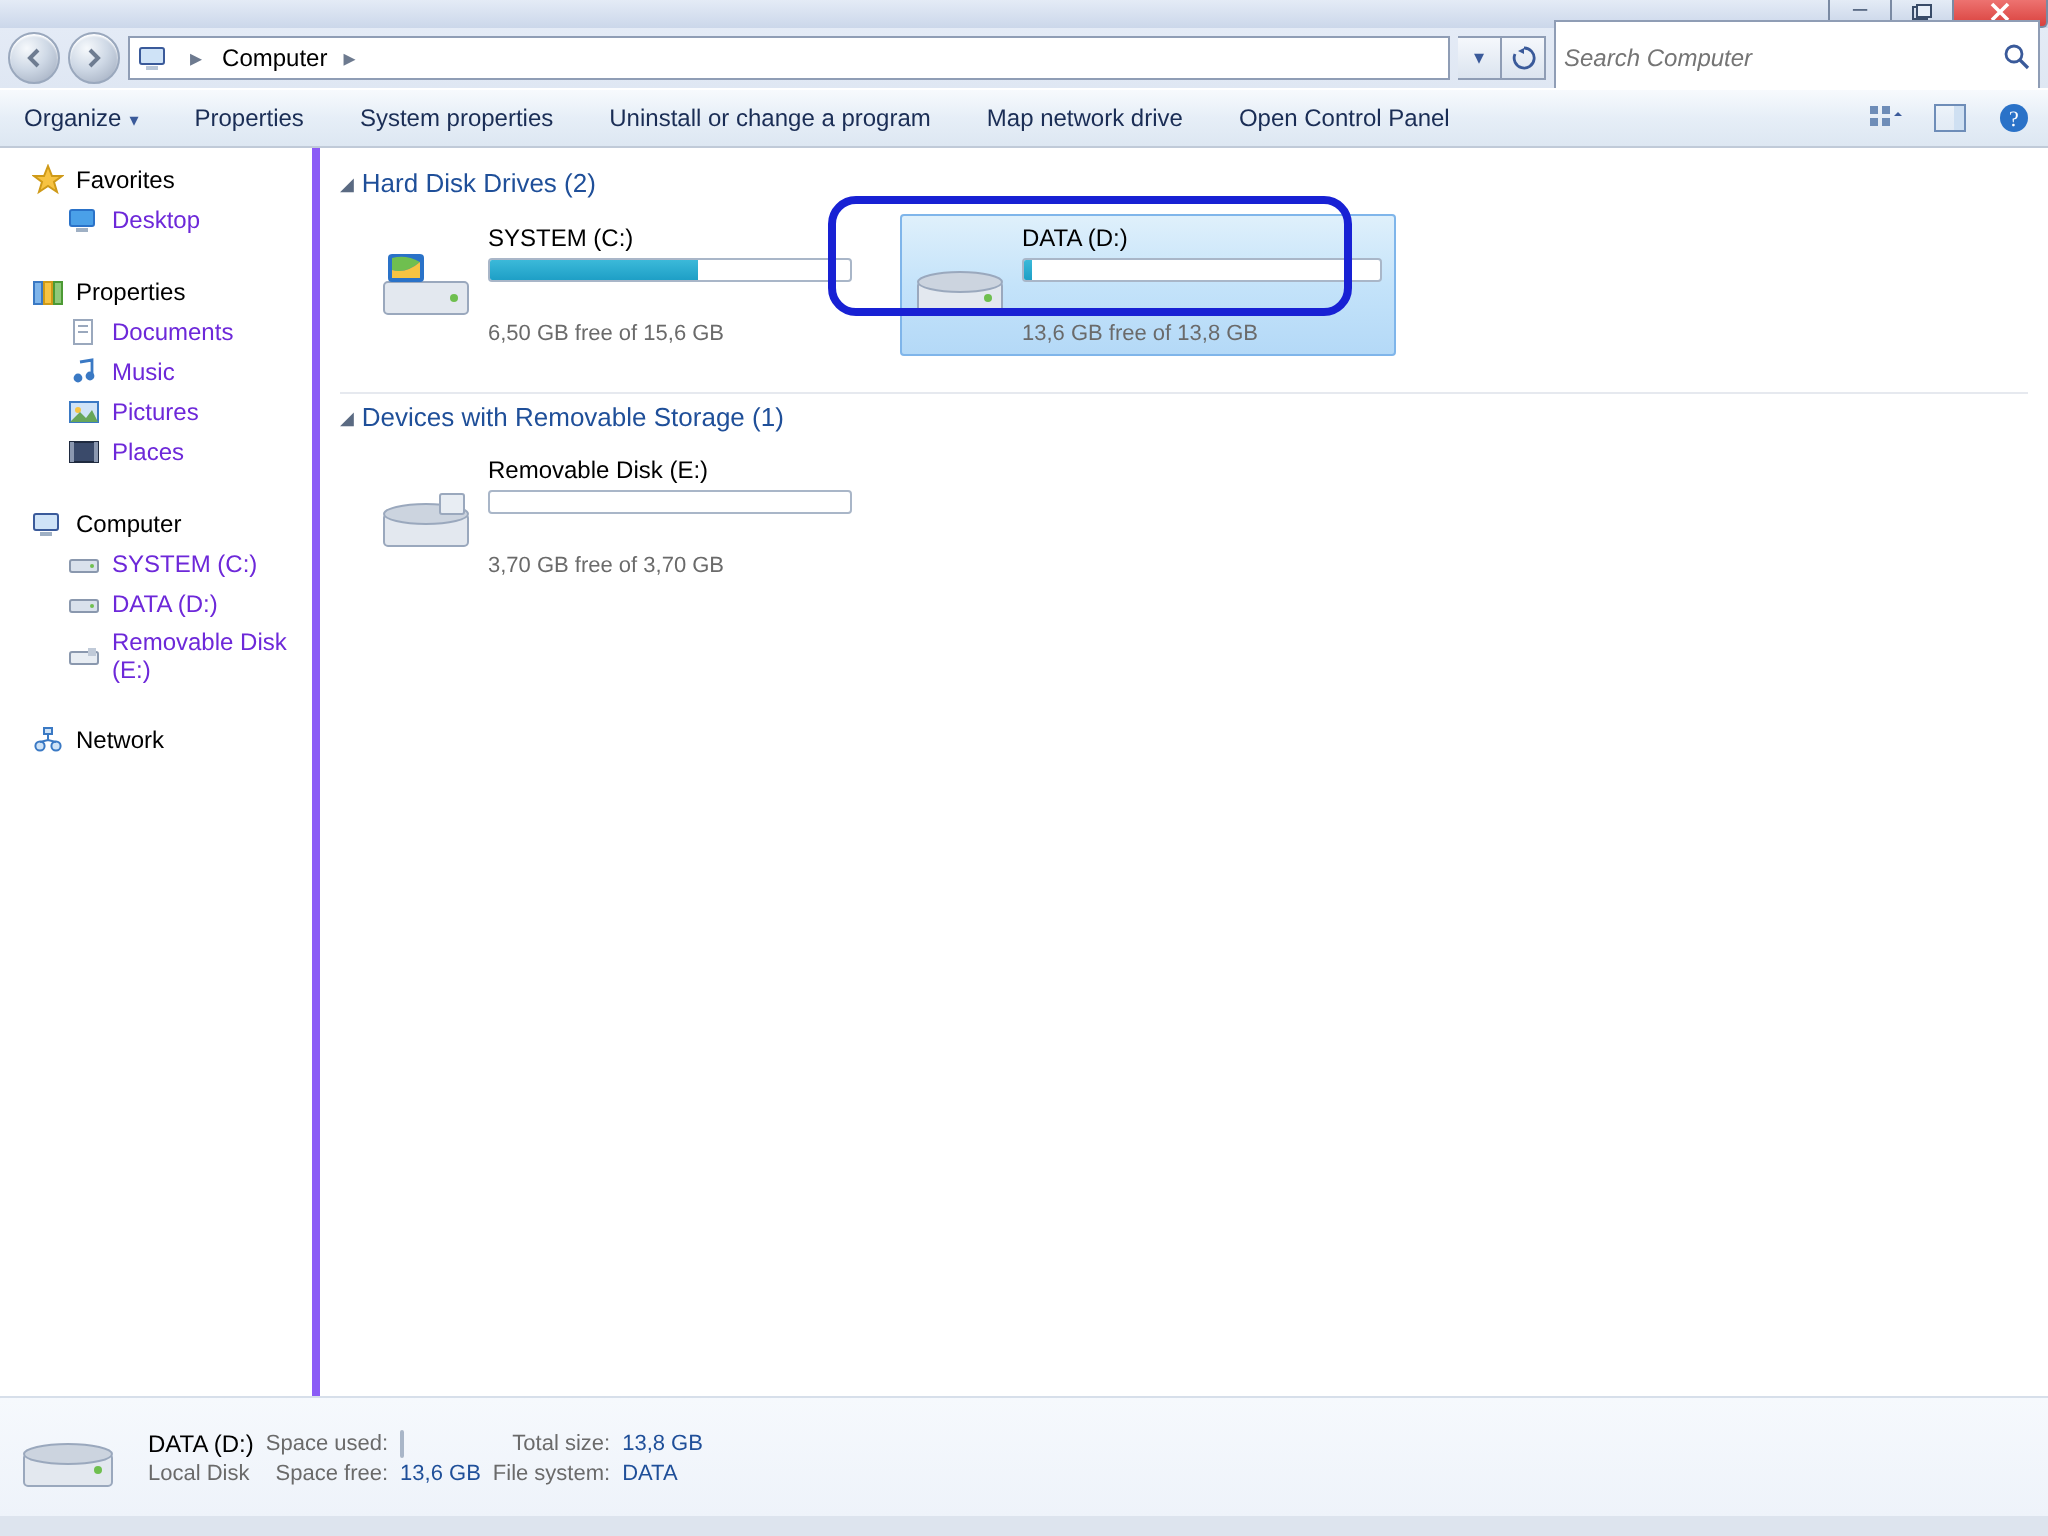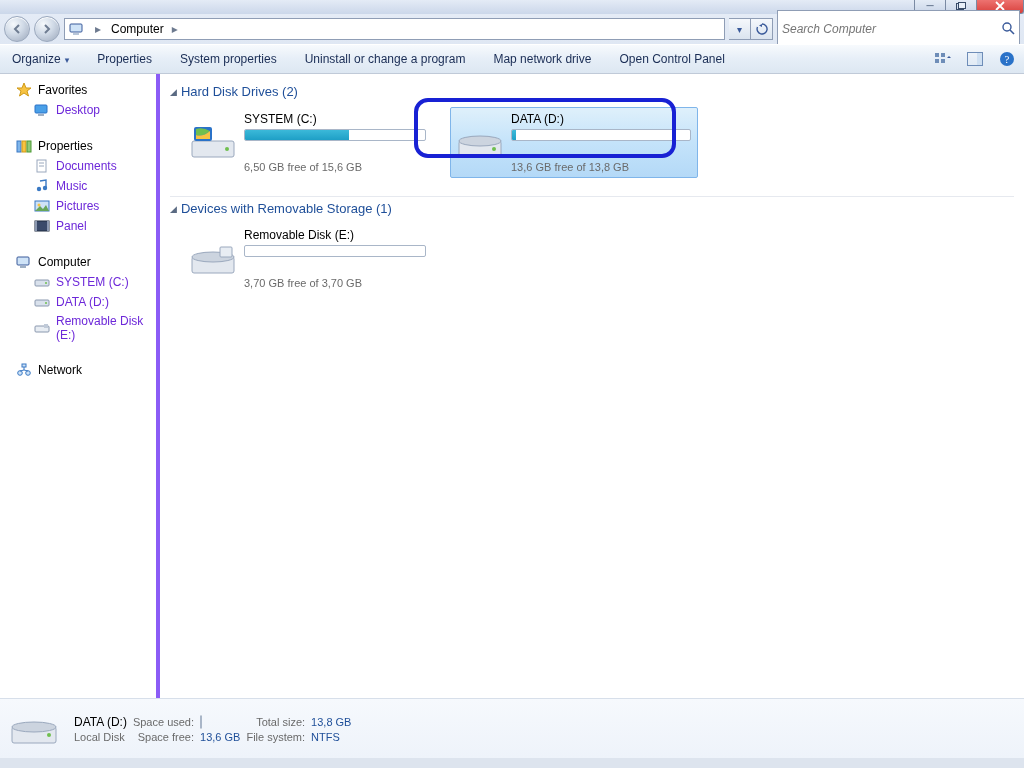--- a/index.html
+++ b/index.html
@@ -365,21 +365,21 @@
         <span>Pictures</span>
       </div>
       <div class="side-item">
         <span class="ico">
             <svg width="16" height="16">
               <rect x="1" y="3" width="14" height="10" fill="#3a4a6a" stroke="#1f2a3f"></rect>
               <rect x="1" y="3" width="2" height="10" fill="#8b98b0"></rect>
               <rect x="13" y="3" width="2" height="10" fill="#8b98b0"></rect>
             </svg>
           </span>
-        <span>Panel</span>
+        <span>Places</span>
       </div>
     </div>
 
     <div class="side-group">
       <div class="side-head sel">
         <span class="ico">
             <svg width="16" height="16">
               <rect x="1" y="3" width="12" height="8" rx="1" fill="#cfe3f7" stroke="#3a5a9a"></rect>
               <rect x="4" y="12" width="6" height="2" fill="#9fb0c4"></rect>
             </svg>
@@ -516,16 +516,16 @@
     <span class="lab">Space used:</span>
     <span class="val"><span class="miniprog"><span class="fill" style="width: 2%;"></span></span></span>
     <span class="lab">Total size:</span>
     <span class="val">13,8 GB</span>
     <span></span>
 
     <span class="sub">Local Disk</span>
     <span class="lab">Space free:</span>
     <span class="val">13,6 GB</span>
     <span class="lab">File system:</span>
-    <span class="val">NTFS</span>
+    <span class="val">DATA</span>
     <span></span>
   </div>
 </div>
 
 </body></html>

